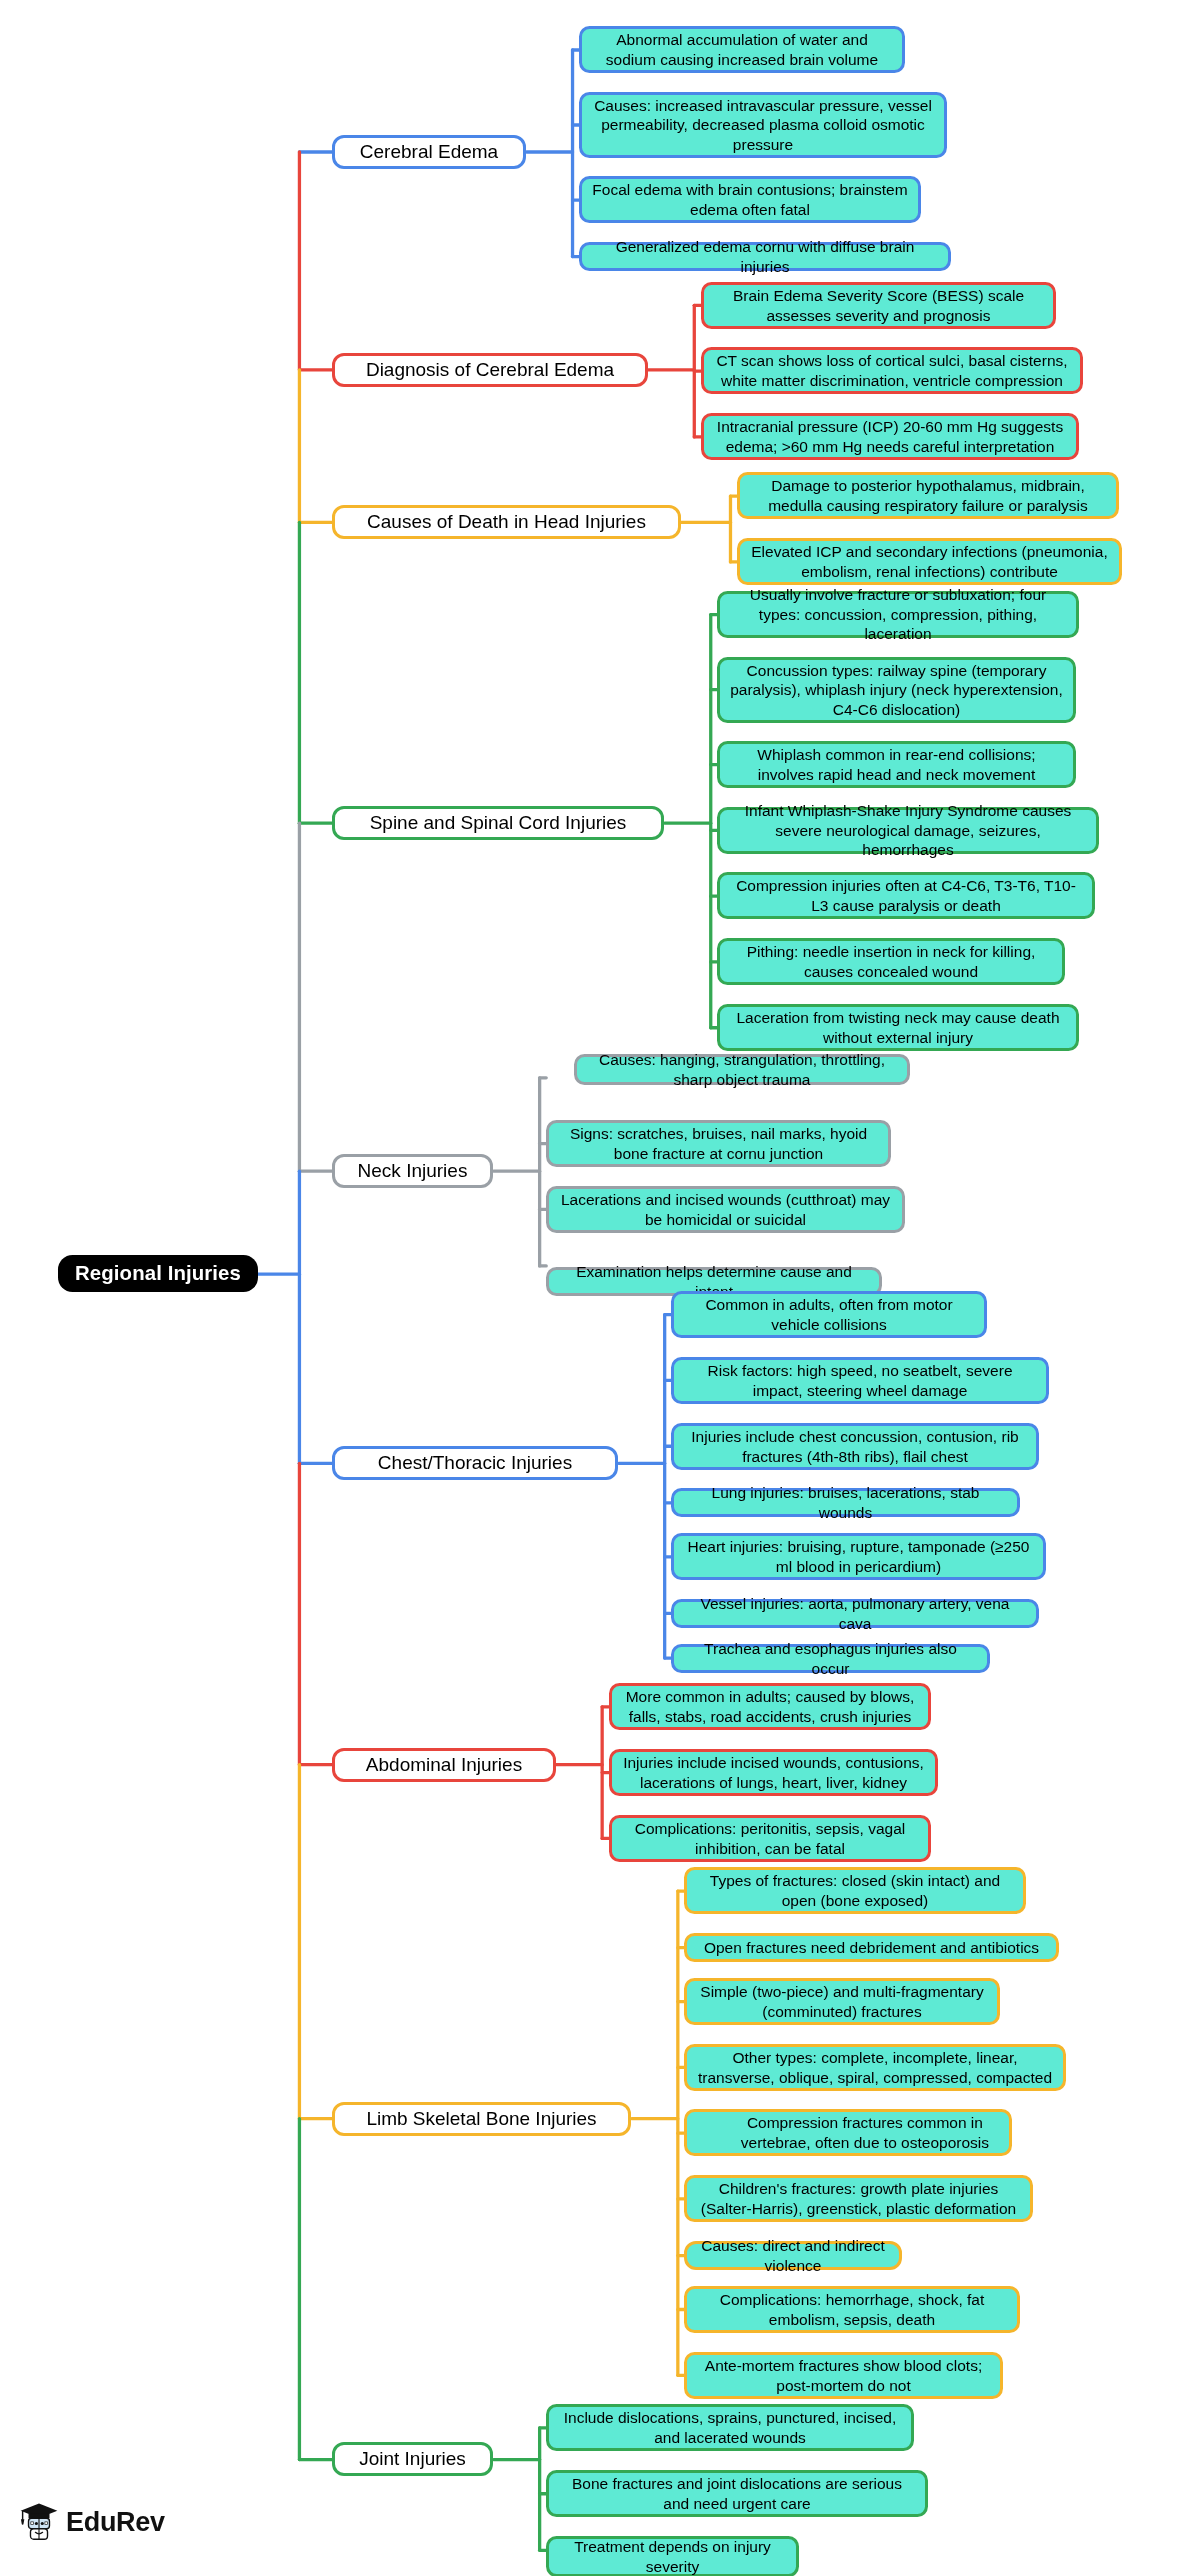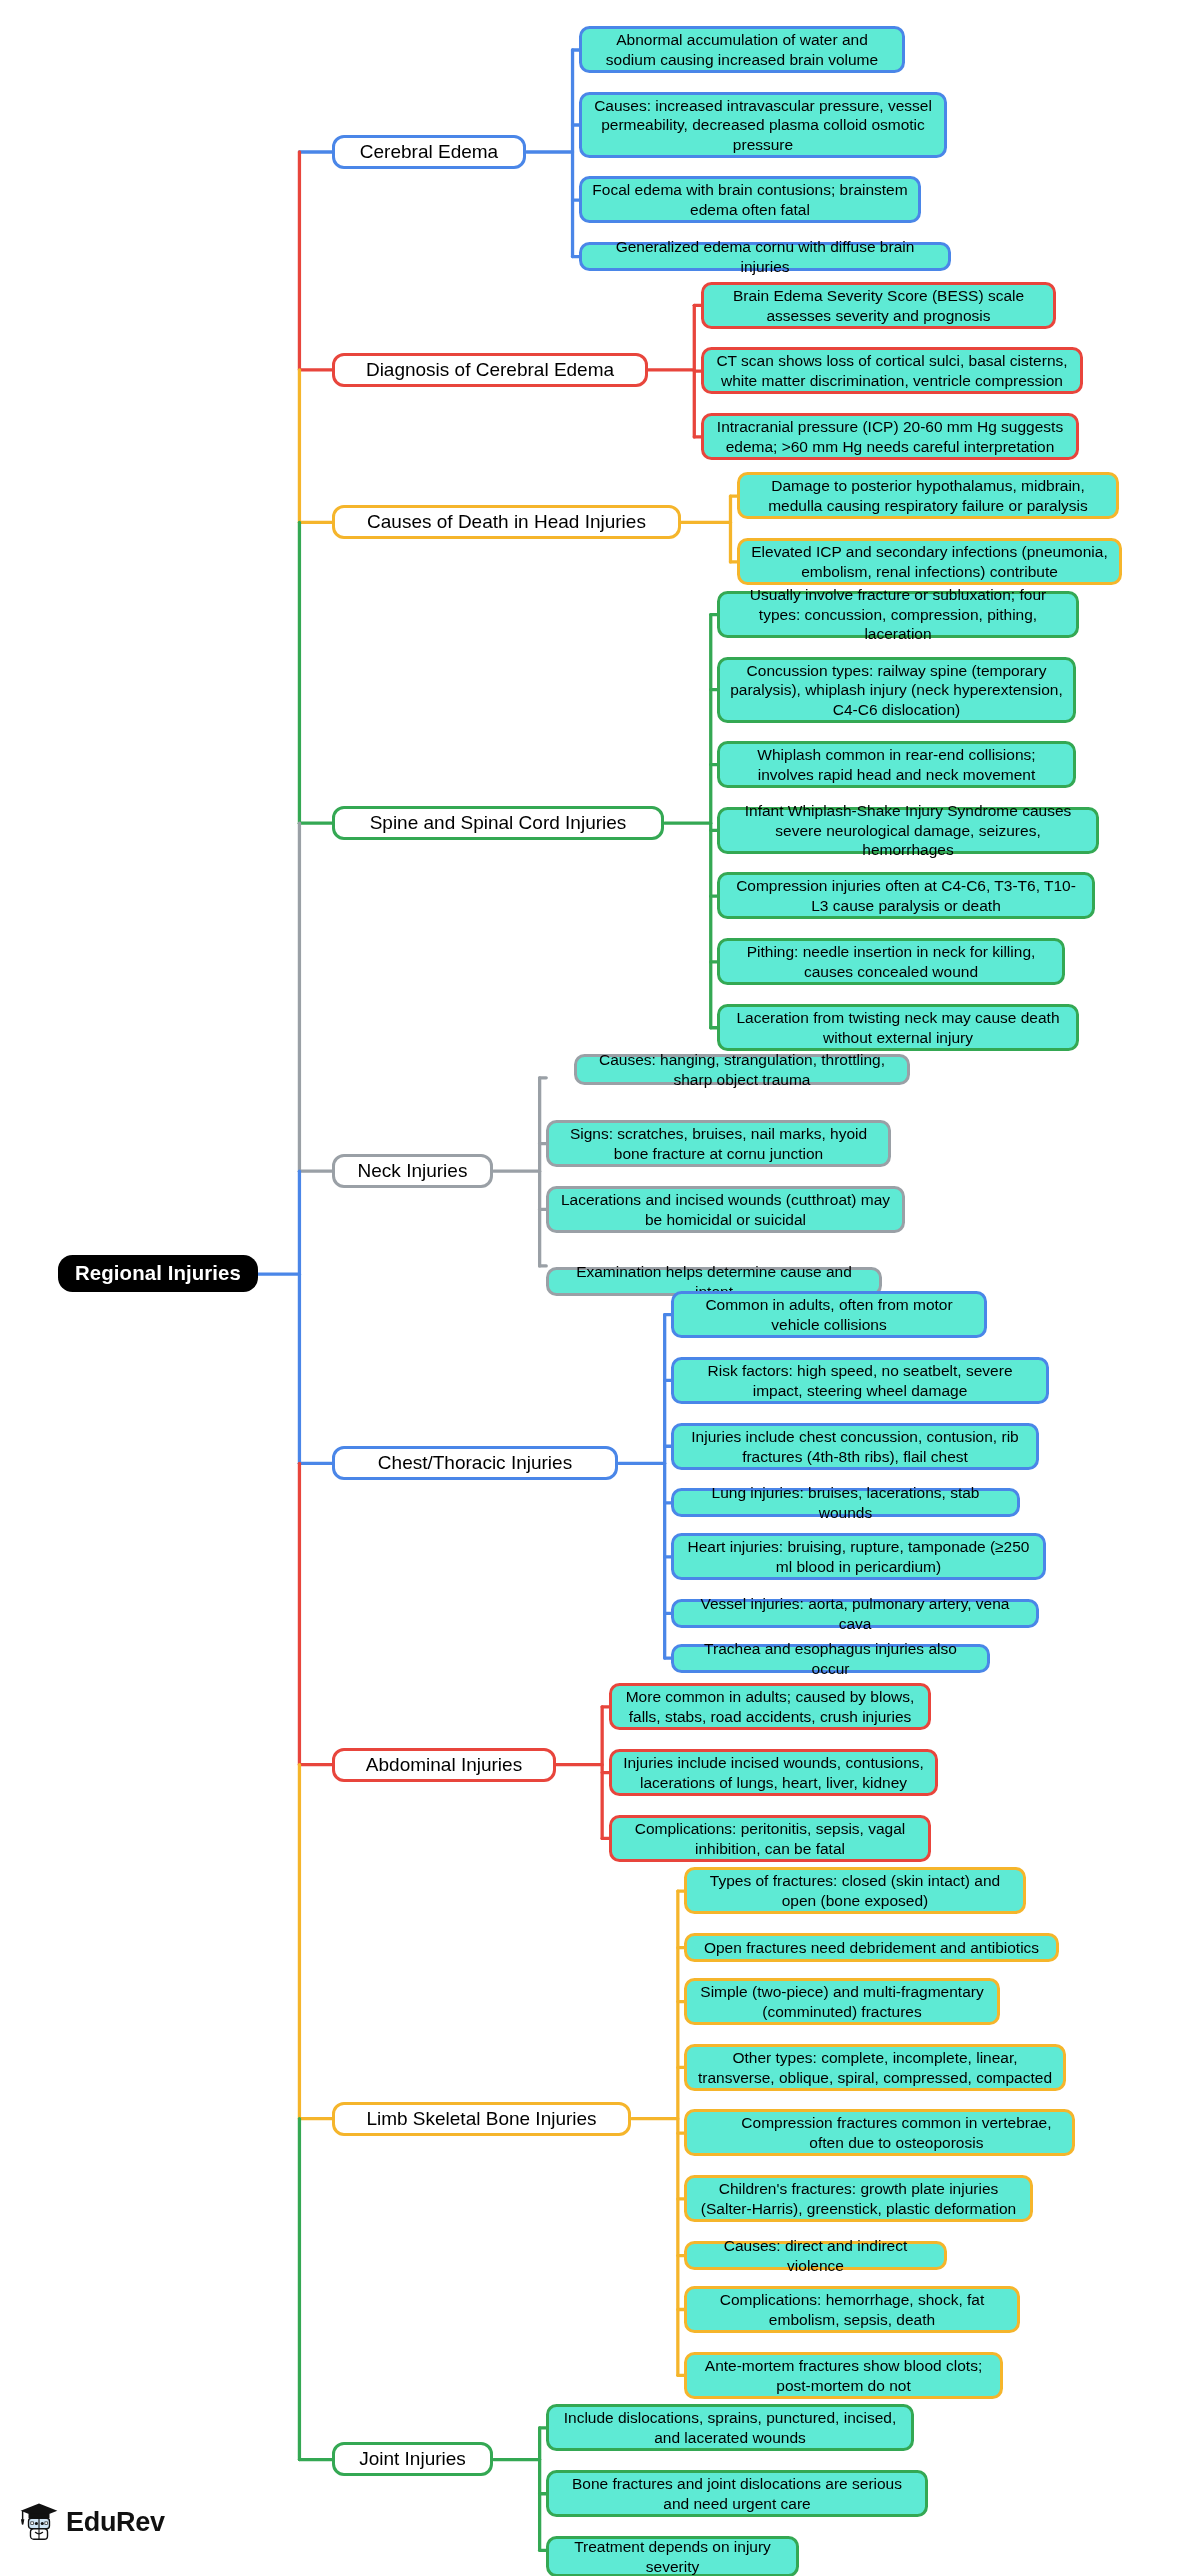--- a/index.html
+++ b/index.html
@@ -220,23 +220,23 @@
       <div class="leaf-node c-blue" style="left: 671px; top: 1644px; width: 319px; height: 29px;">Trachea and esophagus injuries also occur</div>
       <div class="branch-node c-red" style="left: 332px; top: 1748px; width: 224px; height: 34px; display: flex; align-items: center; justify-content: center;">Abdominal Injuries</div>
       <div class="leaf-node c-red" style="left: 609px; top: 1683px; width: 322px; height: 47px;">More common in adults; caused by blows, falls, stabs, road accidents, crush injuries</div>
       <div class="leaf-node c-red" style="left: 609px; top: 1749px; width: 329px; height: 47px;">Injuries include incised wounds, contusions, lacerations of lungs, heart, liver, kidney</div>
       <div class="leaf-node c-red" style="left: 609px; top: 1815px; width: 322px; height: 47px;">Complications: peritonitis, sepsis, vagal inhibition, can be fatal</div>
       <div class="branch-node c-orange" style="left: 332px; top: 2102px; width: 299px; height: 34px; display: flex; align-items: center; justify-content: center;">Limb Skeletal Bone Injuries</div>
       <div class="leaf-node c-orange" style="left: 684px; top: 1867px; width: 342px; height: 47px;">Types of fractures: closed (skin intact) and open (bone exposed)</div>
       <div class="leaf-node c-orange" style="left: 684px; top: 1933px; width: 375px; height: 29px;">Open fractures need debridement and antibiotics</div>
       <div class="leaf-node c-orange" style="left: 684px; top: 1978px; width: 316px; height: 47px;">Simple (two-piece) and multi-fragmentary (comminuted) fractures</div>
       <div class="leaf-node c-orange" style="left: 684px; top: 2044px; width: 382px; height: 47px;">Other types: complete, incomplete, linear, transverse, oblique, spiral, compressed, compacted</div>
-      <div class="leaf-node c-orange" style="left: 684px; top: 2109px; width: 391px; height: 47px; padding-left: 43px;">Compression fractures common in vertebrae, often due to osteoporosis</div>
+      <div class="leaf-node c-orange" style="left: 684px; top: 2109px; width: 328px; height: 47px; padding-left: 43px;">Compression fractures common in vertebrae, often due to osteoporosis</div>
       <div class="leaf-node c-orange" style="left: 684px; top: 2175px; width: 349px; height: 47px;">Children's fractures: growth plate injuries (Salter-Harris), greenstick, plastic deformation</div>
-      <div class="leaf-node c-orange" style="left: 684px; top: 2241px; width: 263px; height: 29px;">Causes: direct and indirect violence</div>
+      <div class="leaf-node c-orange" style="left: 684px; top: 2241px; width: 218px; height: 29px; border-radius: 12px;">Causes: direct and indirect violence</div>
       <div class="leaf-node c-orange" style="left: 684px; top: 2286px; width: 336px; height: 47px;">Complications: hemorrhage, shock, fat embolism, sepsis, death</div>
       <div class="leaf-node c-orange" style="left: 684px; top: 2352px; width: 319px; height: 47px;">Ante-mortem fractures show blood clots; post-mortem do not</div>
       <div class="branch-node c-green" style="left: 332px; top: 2442px; width: 161px; height: 34px; display: flex; align-items: center; justify-content: center;">Joint Injuries</div>
       <div class="leaf-node c-green" style="left: 546px; top: 2404px; width: 368px; height: 47px;">Include dislocations, sprains, punctured, incised, and lacerated wounds</div>
       <div class="leaf-node c-green" style="left: 546px; top: 2470px; width: 382px; height: 47px;">Bone fractures and joint dislocations are serious and need urgent care</div>
       <div class="leaf-node c-green" style="left: 546px; top: 2536px; width: 253px; height: 41px;">Treatment depends on injury severity</div>
     </div>
 
   <div class="logo">
     <svg width="38" height="41" viewBox="0 0 58 62">

